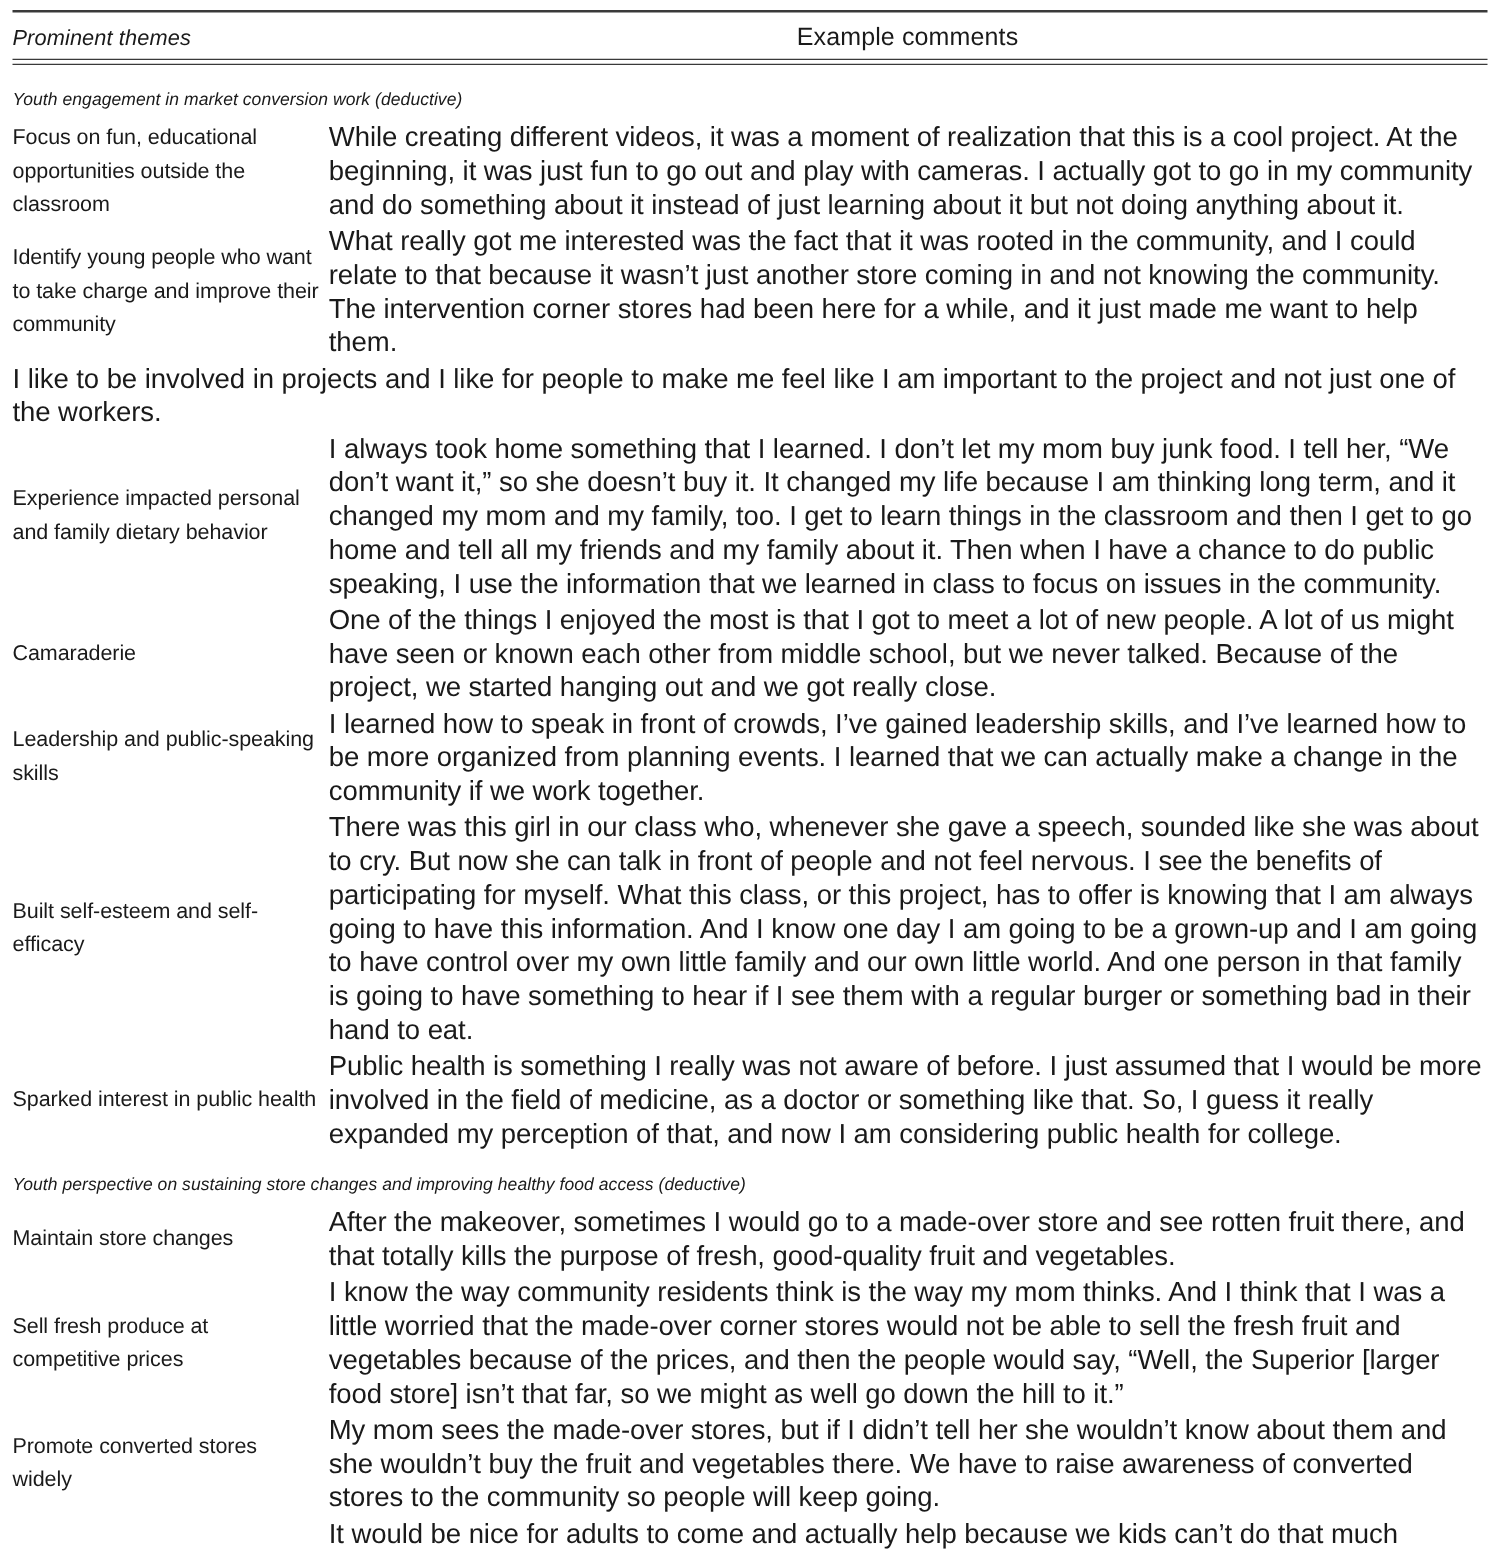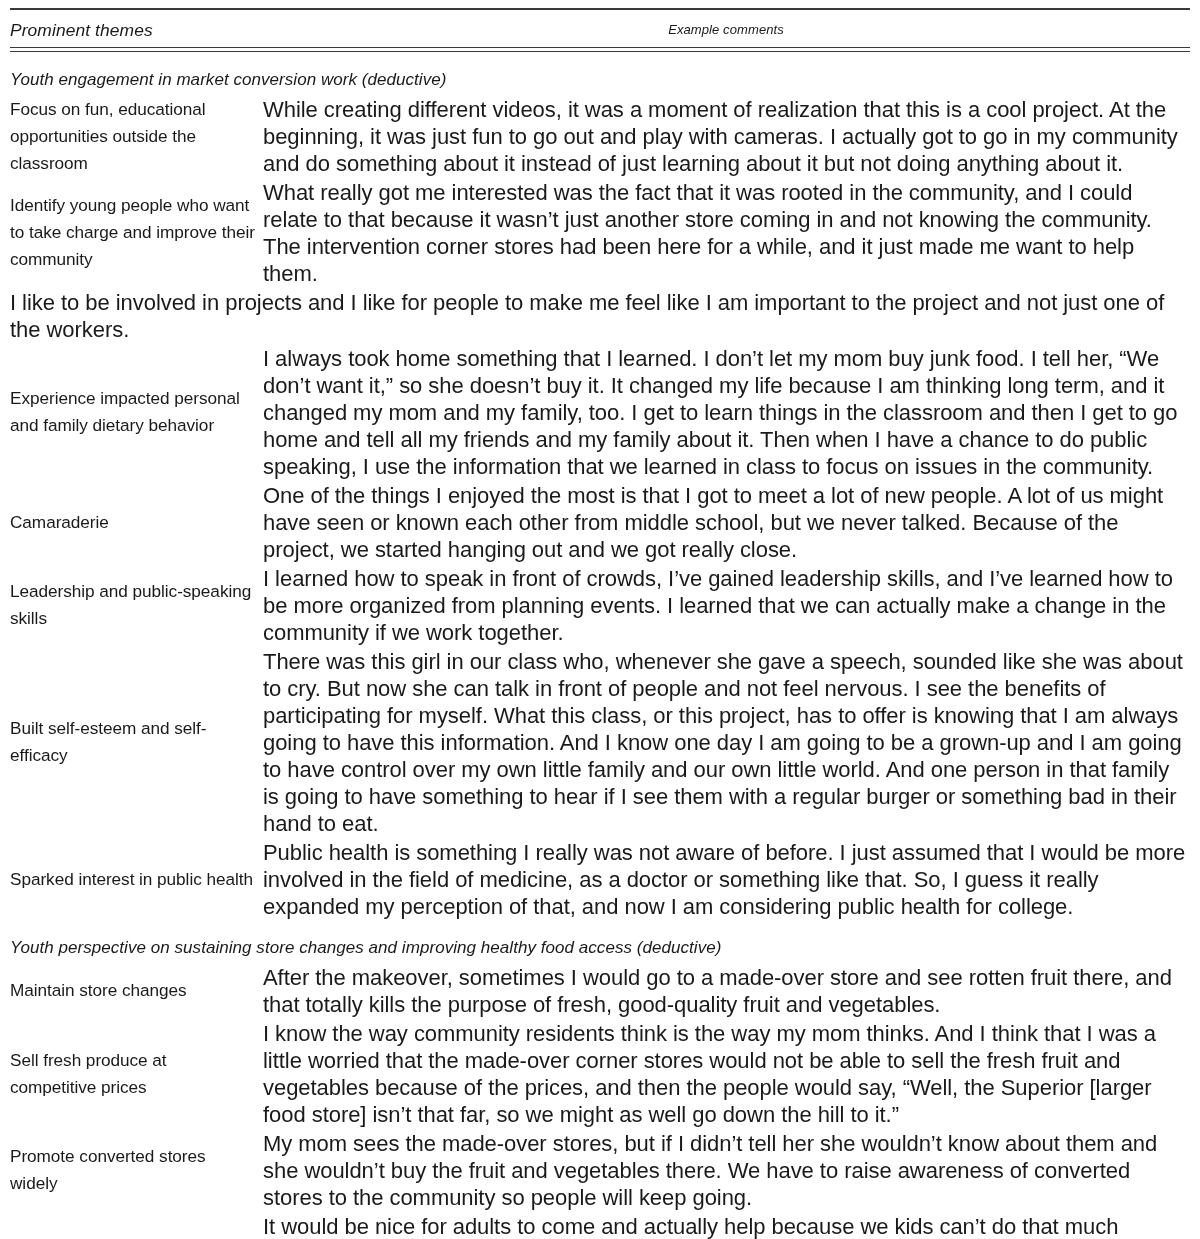--- a/index.html
+++ b/index.html
@@ -55,32 +55,31 @@
   .head-themes {
     width: 253px;
     flex: 0 0 253px;
     font-style: italic;
     font-size: 17.4px;
     line-height: 22px;
     letter-spacing: 0.1px;
   }
   .head-comments {
     flex: 1 1 auto;
-    font-style: italic;
-    font-size: 13px;
+    font-size: 20px;
     line-height: 22px;
     text-align: center;
     padding-right: 1px;
     letter-spacing: 0.1px;
   }
 
   
   .section-head {
     font-style: italic;
-    font-size: 17px;
+    font-size: 14px;
     line-height: 27px;
     letter-spacing: 0.05px;
     padding-top: 12px;
     padding-bottom: 3px;
     white-space: nowrap;
   }
   .section-head.first { padding-top: 14px; }
 
   
   .row {

